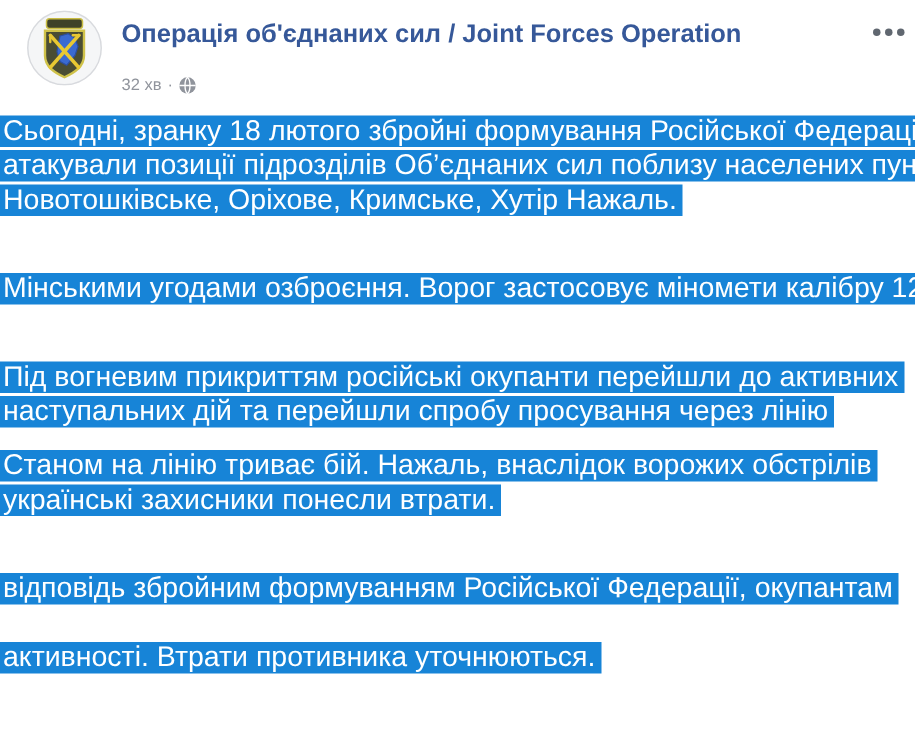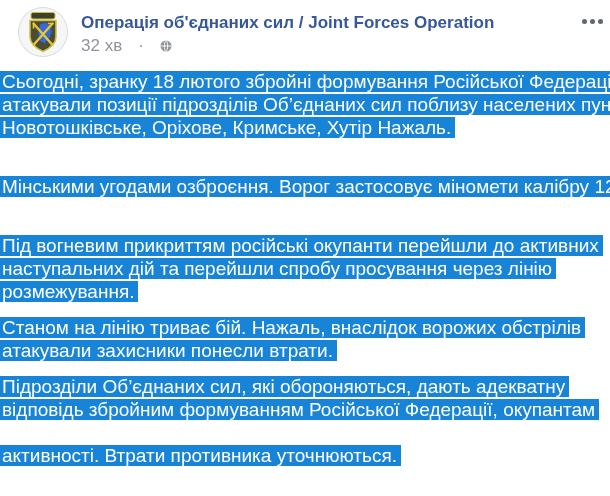--- a/index.html
+++ b/index.html
@@ -19,21 +19,21 @@
   .avatar{
     width:50px;height:50px;border-radius:50%;flex:0 0 auto;overflow:hidden;
     box-shadow:inset 0 0 0 1px rgba(0,0,0,.08);background:#f5f6f7;cursor:pointer;
   }
   .avatar svg{display:block}
   .header-info{margin-left:13px;padding-top:5px;min-width:0}
   .page-name{
     font-size:17px;font-weight:bold;color:var(--title);line-height:21px;
     text-decoration:none;display:block;cursor:pointer;white-space:nowrap;
   }
-  .meta{margin-top:3px;font-size:17px;color:var(--meta);display:flex;align-items:center;gap:16px}
+  .meta{margin-top:18px;font-size:11px;color:var(--meta);display:flex;align-items:center;gap:4px}
   .meta .ts{cursor:pointer}
   .globe{display:inline-block;line-height:0}
   .menu{
     position:absolute;top:16px;right:4px;display:flex;gap:3px;cursor:pointer;padding:3px;
   }
   .menu i{width:5px;height:5px;border-radius:50%;background:var(--dots);display:block}
   .post-text{margin:13px 0 0 0;padding-left:0}
   .post-text p{
     margin:0 0 13px 0;font-size:19px;line-height:23px;white-space:nowrap;color:#1d2129;
   }
@@ -76,16 +76,16 @@
   <div class="menu" title="">
     <i></i>
     <i></i>
     <i></i>
   </div>
 </div>
 
 <div class="post-text">
     <p><span class="hl">Сьогодні, зранку 18 лютого збройні формування Російської Федерації</span><br><span class="hl">атакували позиції підрозділів Об’єднаних сил поблизу населених пунктів</span><br><span class="hl">Новотошківське, Оріхове, Кримське, Хутір Нажаль.</span></p>
     <p><br><span class="hl">Мінськими угодами озброєння. Ворог застосовує міномети калібру 120</span><br><br></p>
-    <p><span class="hl">Під вогневим прикриттям російські окупанти перейшли до активних</span><br><span class="hl">наступальних дій та перейшли спробу просування через лінію</span><br><span class="hl">розмежування.</span></p>
-    <p><span class="hl">Станом на лінію триває бій. Нажаль, внаслідок ворожих обстрілів</span><br><span class="hl">атакували захисники понесли втрати.</span></p>
-    <p><span class="hl">Підрозділи Об’єднаних сил, які обороняються, дають адекватну</span><br><span class="hl">відповідь збройним формуванням Російської Федерації, окупантам</span><br><br><span class="hl">активності. Втрати противника уточнюються.</span></p>
+    <p><span class="hl">Під вогневим прикриттям російські окупанти перейшли до активних</span><br><span class="hl">наступальних дій та перейшли спробу просування через лінію</span><br></p>
+    <p><span class="hl">Станом на лінію триває бій. Нажаль, внаслідок ворожих обстрілів</span><br><span class="hl">українські захисники понесли втрати.</span></p>
+    <p><br><span class="hl">відповідь збройним формуванням Російської Федерації, окупантам</span><br><br><span class="hl">активності. Втрати противника уточнюються.</span></p>
   </div>
 
 </body></html>

